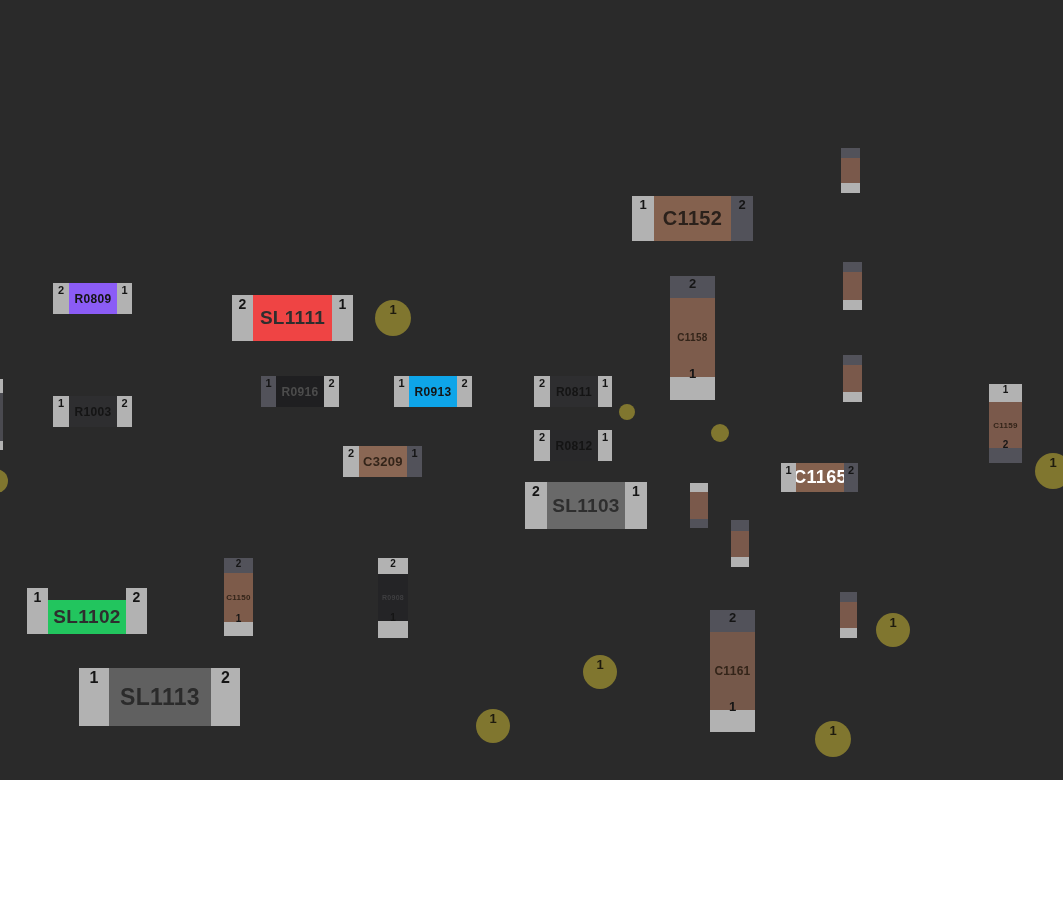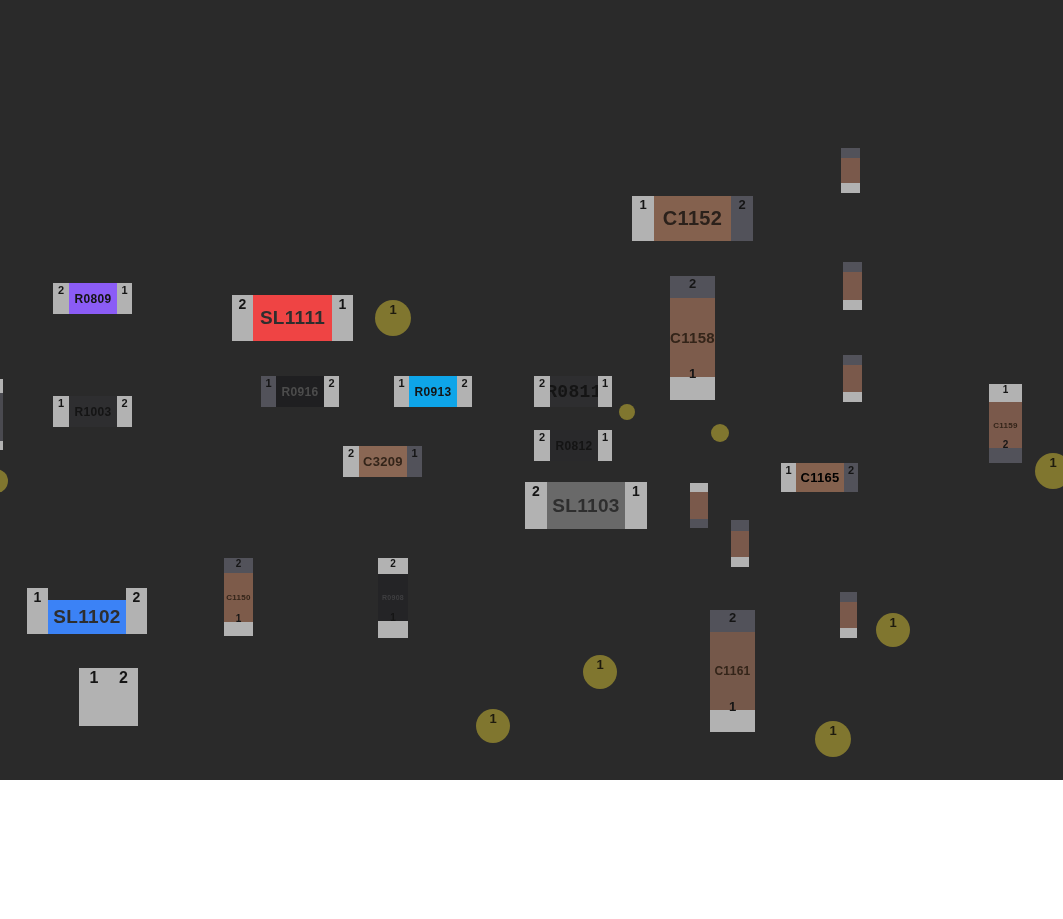--- a/index.html
+++ b/index.html
@@ -136,21 +136,21 @@
       </div>
       <div class="pad last" style="background: rgb(178, 178, 178); flex-basis: 15px;">
         <span class="num" style="font-size: 11px; color: rgb(21, 21, 21);">2</span>
       </div>
     </div>
     <div class="comp h" style="left: 534px; top: 376px; width: 78px; height: 31px;">
       <div class="pad first" style="background: rgb(178, 178, 178); flex-basis: 16px;">
         <span class="num" style="font-size: 11px; color: rgb(21, 21, 21);">2</span>
       </div>
       <div class="cbody" style="background: rgb(46, 46, 48);">
-        <span style="font-size: 18px; color: rgb(20, 20, 20); font-family: Liberation Mono, monospace;">R0811</span>
+        <span style="font-size: 12px; color: rgb(20, 20, 20);">R0811</span>
       </div>
       <div class="pad last" style="background: rgb(178, 178, 178); flex-basis: 14px;">
         <span class="num" style="font-size: 11px; color: rgb(21, 21, 21);">1</span>
       </div>
     </div>
     <div class="comp h" style="left: 534px; top: 430px; width: 78px; height: 31px;">
       <div class="pad first" style="background: rgb(178, 178, 178); flex-basis: 16px;">
         <span class="num" style="font-size: 11px; color: rgb(21, 21, 21);">2</span>
       </div>
       <div class="cbody" style="background: rgb(41, 41, 43);">
@@ -180,51 +180,54 @@
       </div>
       <div class="pad last" style="background: rgb(178, 178, 178); flex-basis: 22px;">
         <span class="num" style="font-size: 14px; color: rgb(21, 21, 21);">1</span>
       </div>
     </div>
     <div class="comp h" style="left: 781px; top: 463px; width: 77px; height: 29px;">
       <div class="pad first" style="background: rgb(178, 178, 178); flex-basis: 15px;">
         <span class="num" style="font-size: 11px; color: rgb(21, 21, 21);">1</span>
       </div>
       <div class="cbody" style="background: rgb(132, 97, 78);">
-        <span style="font-size: 13px; color: #000000;">C1165</span>
+        <span style="font-size: 18px; color: #ffffff;">C1165</span>
       </div>
       <div class="pad last" style="background: rgb(82, 82, 90); flex-basis: 14px;">
         <span class="num" style="font-size: 11px; color: rgb(21, 21, 21);">2</span>
       </div>
     </div>
     <div class="comp h" style="left: 27px; top: 588px; width: 120px; height: 46px;">
       <div class="pad first" style="background: rgb(178, 178, 178); flex-basis: 21px;">
         <span class="num" style="font-size: 14px; color: rgb(21, 21, 21);">1</span>
       </div>
-      <div class="cbody" style="background: #3b82f6; margin-top: 12px;">
+      <div class="cbody" style="background: #22c55e; margin-top: 12px;">
         <span style="font-size: 19px; color: rgb(46, 46, 46);">SL1102</span>
       </div>
       <div class="pad last" style="background: rgb(178, 178, 178); flex-basis: 21px;">
         <span class="num" style="font-size: 14px; color: rgb(21, 21, 21);">2</span>
       </div>
     </div>
     <div class="comp h" style="left: 79px; top: 668px; width: 161px; height: 58px;">
       <div class="pad first" style="background: rgb(178, 178, 178); flex-basis: 30px;">
         <span class="num" style="font-size: 16px; color: rgb(21, 21, 21);">1</span>
       </div>
+      <div class="cbody" style="background: rgb(96, 96, 96);">
+        <span style="font-size: 23px; color: rgb(43, 43, 43);">SL1113</span>
+      </div>
       <div class="pad last" style="background: rgb(178, 178, 178); flex-basis: 29px;">
         <span class="num" style="font-size: 16px; color: rgb(21, 21, 21);">2</span>
       </div>
     </div>
     <div class="comp v" style="left: 670px; top: 276px; width: 45px; height: 124px;">
       <div class="pad first" style="background: rgb(82, 82, 90); flex-basis: 22px;">
         <span class="num" style="font-size: 13px; color: rgb(21, 21, 21);">2</span>
       </div>
       <div class="cbody" style="background: rgb(125, 92, 76);">
-        <span style="font-size: 15px; color: rgb(51, 36, 25);">C1158</span>
+        <span style="font-size: 10px; color: rgb(51, 36, 25);">C1158</span>
       </div>
       <div class="pad last" style="background: rgb(178, 178, 178); flex-basis: 23px;">
         <span class="num" style="font-size: 13px; color: rgb(21, 21, 21);">1</span>
       </div>
     </div>
     <div class="comp v" style="left: 710px; top: 610px; width: 45px; height: 122px;">
       <div class="pad first" style="background: rgb(82, 82, 90); flex-basis: 22px;">
         <span class="num" style="font-size: 13px; color: rgb(21, 21, 21);">2</span>
       </div>
       <div class="cbody" style="background: rgb(117, 88, 74);">

